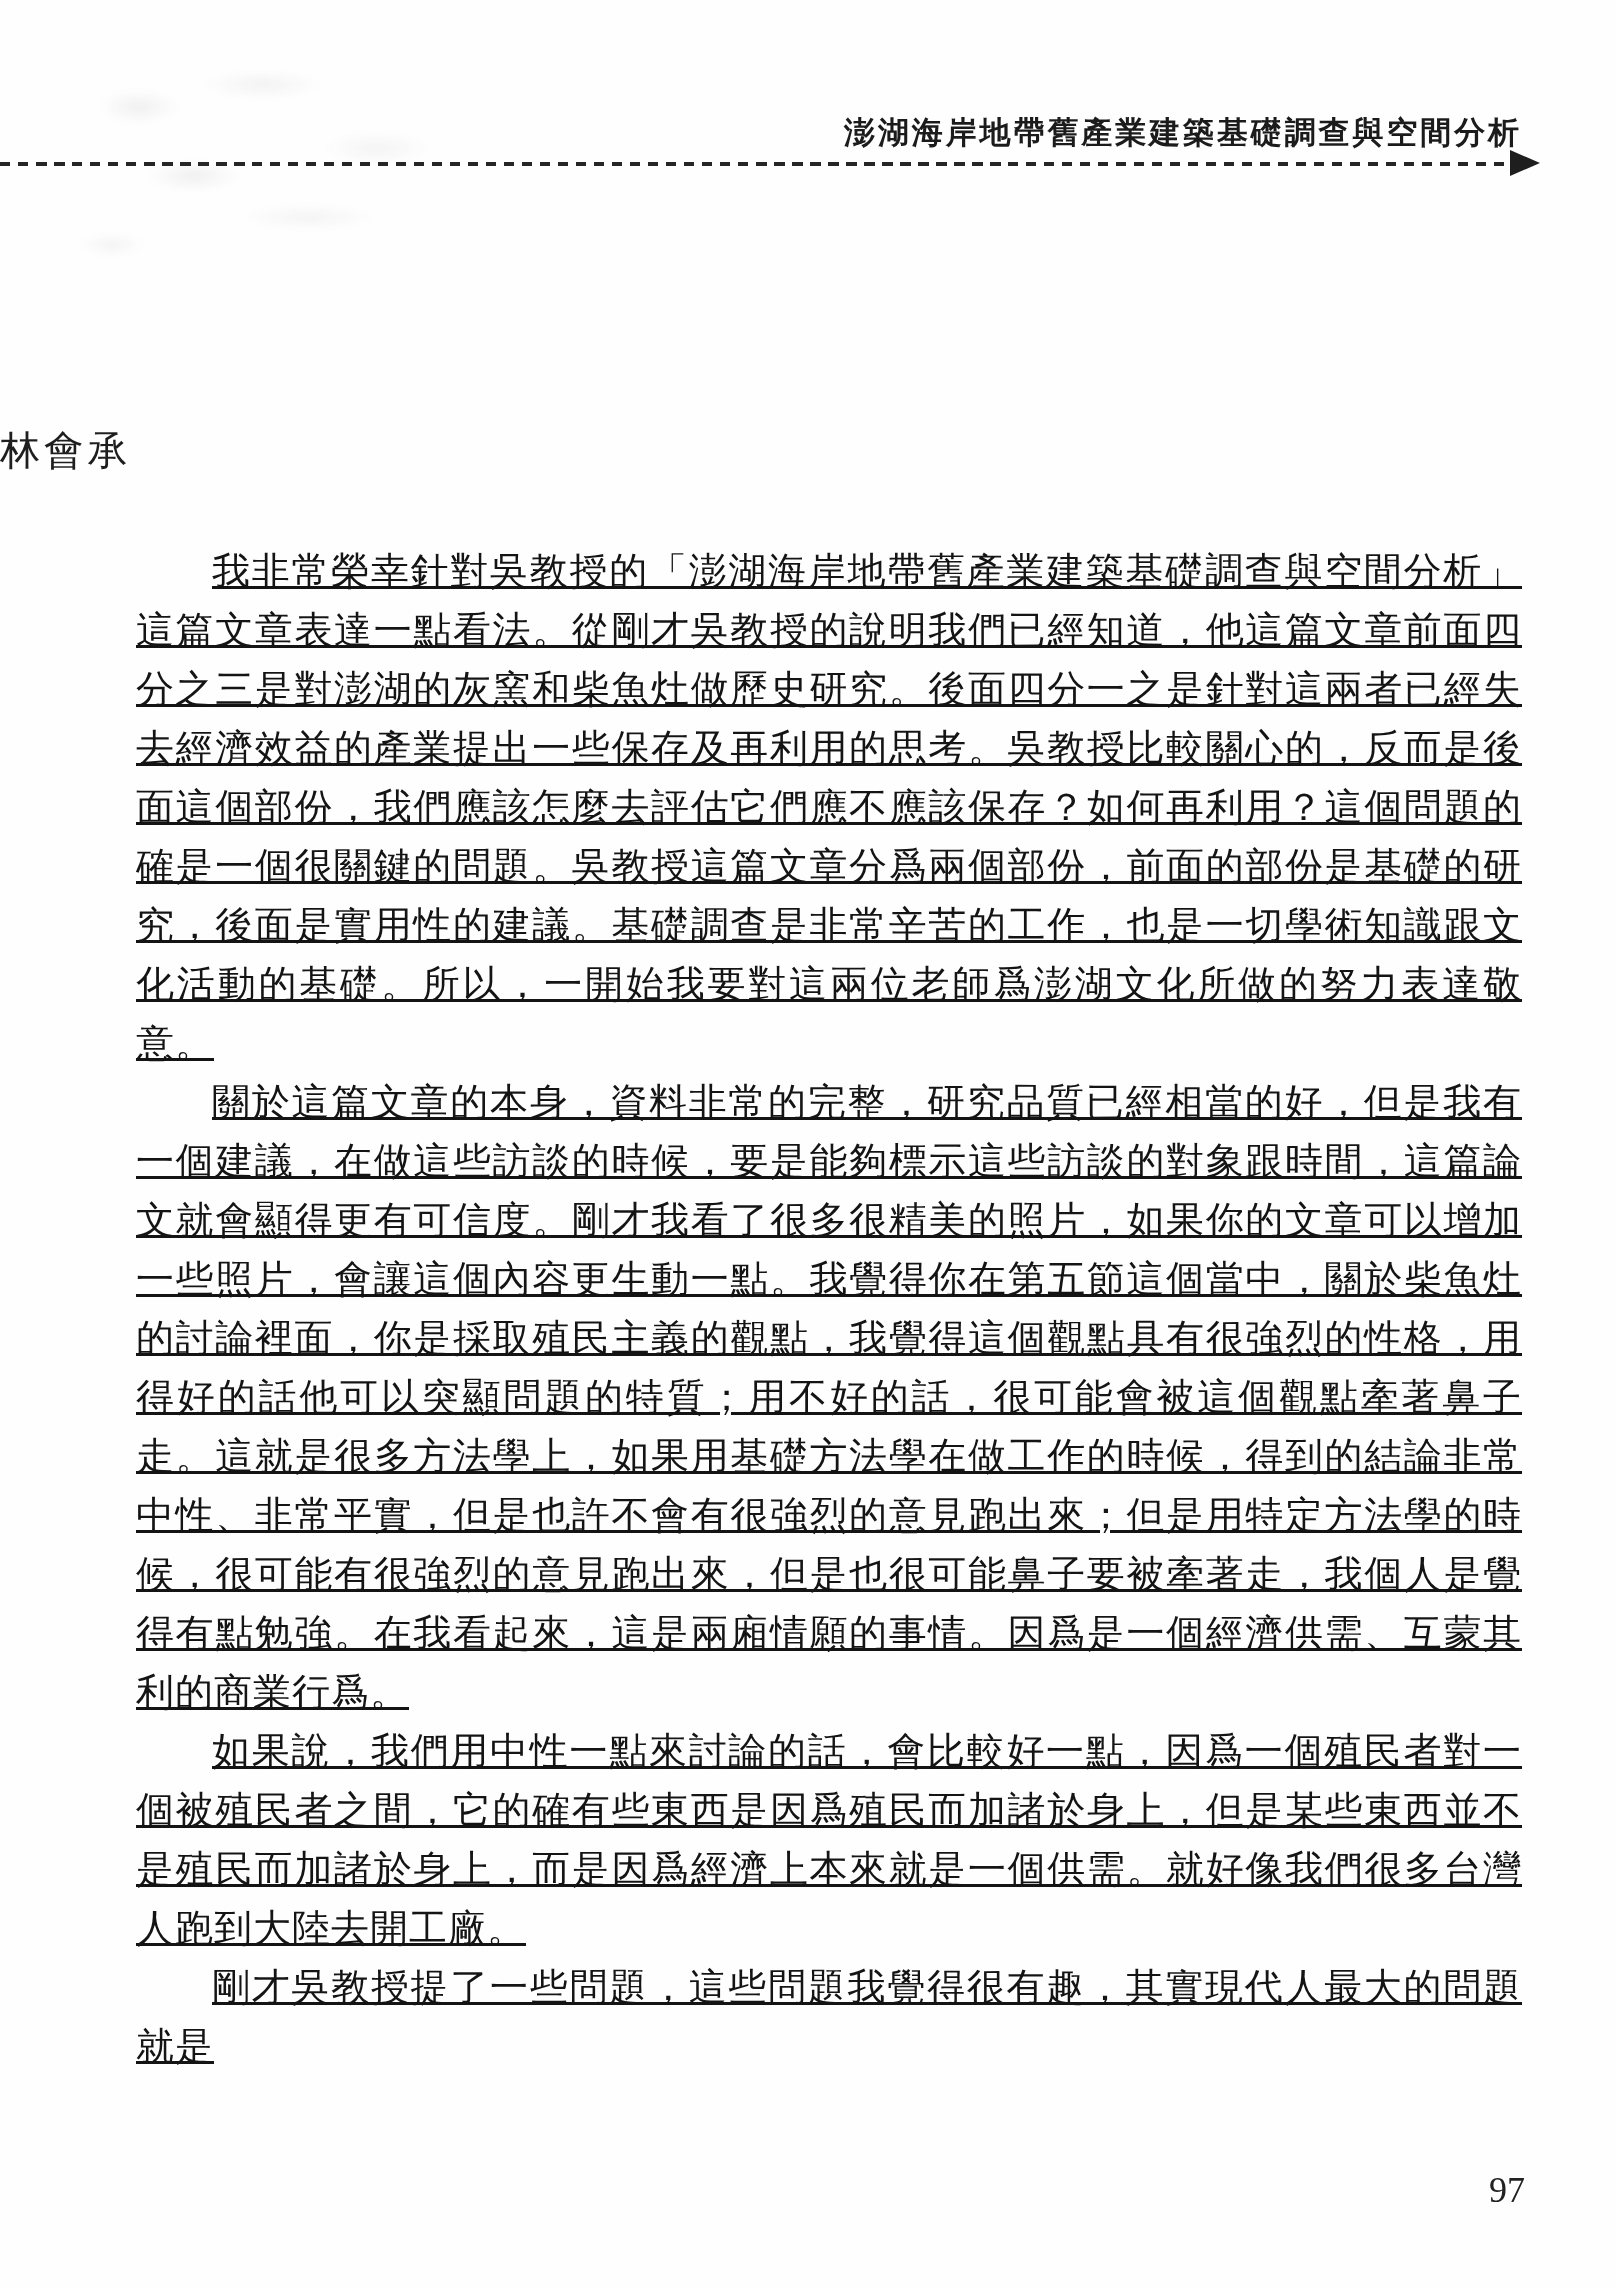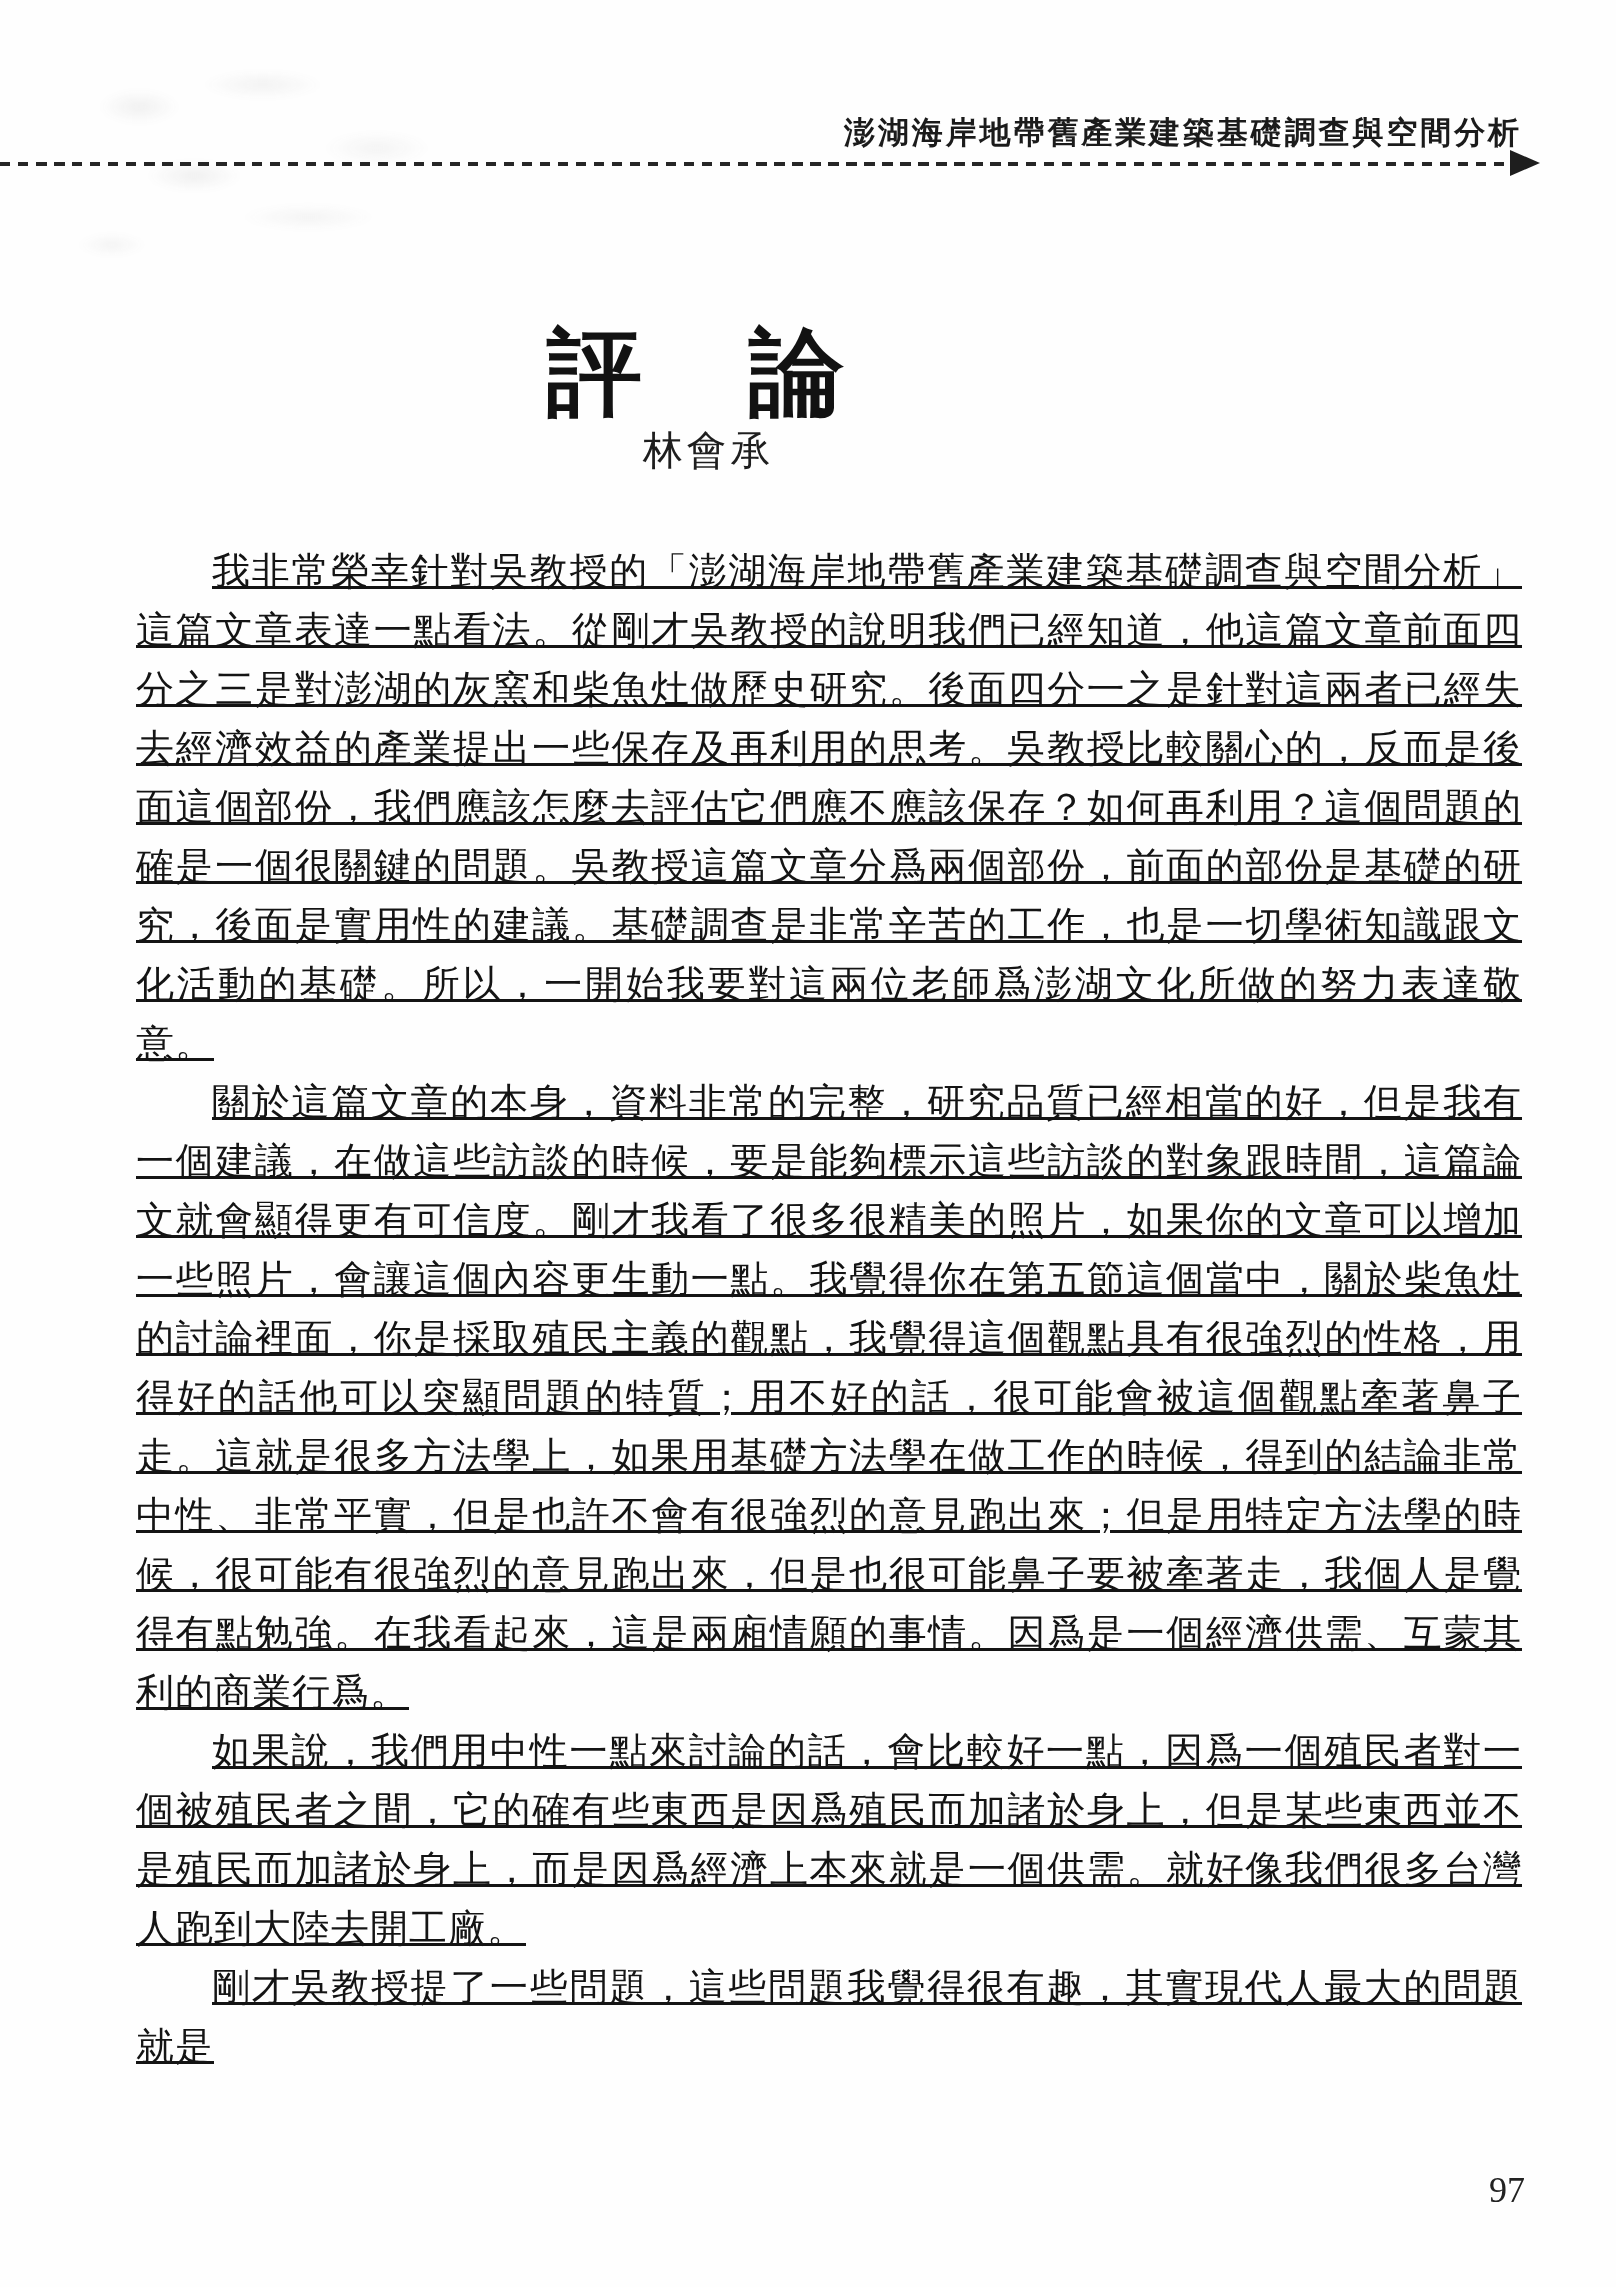--- a/index.html
+++ b/index.html
@@ -62,22 +62,21 @@
     font-family:"Liberation Serif", serif;
     font-weight:bold;
     font-size:95px;
     line-height:105px;
     color:#121212;
   }
   .title-gap { display:inline-block; width:107px; }
 
   .author {
     position:absolute;
-    top:428px; left:16px; width:1385px;
-    text-align:center;
+    top:428px; left:0; width:1385px;
     font-size:40px;
     line-height:46px;
     color:#1e1e1e;
     letter-spacing:3.8px;
   }
 
   .bodytext {
     position:absolute;
     left:136px; top:542px; width:1386px;
     font-size:38px;
@@ -105,21 +104,20 @@
 
 <div class="page">
 
   <div class="bleed"></div>
 
   <div class="running-title">澎湖海岸地帶舊產業建築基礎調查與空間分析</div>
 
   <div class="dash-line"></div>
   <div class="arrow"></div>
 
-  <h1 class="title"><span>評</span><span class="title-gap"></span><span>論</span></h1>
 
   <div class="author">林會承</div>
 
   <div class="bodytext">
     <p>我非常榮幸針對吳教授的「澎湖海岸地帶舊產業建築基礎調查與空間分析」這篇文章表達一點看法。從剛才吳教授的說明我們已經知道，他這篇文章前面四分之三是對澎湖的灰窯和柴魚灶做歷史研究。後面四分一之是針對這兩者已經失去經濟效益的產業提出一些保存及再利用的思考。吳教授比較關心的，反而是後面這個部份，我們應該怎麼去評估它們應不應該保存？如何再利用？這個問題的確是一個很關鍵的問題。吳教授這篇文章分爲兩個部份，前面的部份是基礎的研究，後面是實用性的建議。基礎調查是非常辛苦的工作，也是一切學術知識跟文化活動的基礎。所以，一開始我要對這兩位老師爲澎湖文化所做的努力表達敬意。</p>
     <p>關於這篇文章的本身，資料非常的完整，研究品質已經相當的好，但是我有一個建議，在做這些訪談的時候，要是能夠標示這些訪談的對象跟時間，這篇論文就會顯得更有可信度。剛才我看了很多很精美的照片，如果你的文章可以增加一些照片，會讓這個內容更生動一點。我覺得你在第五節這個當中，關於柴魚灶的討論裡面，你是採取殖民主義的觀點，我覺得這個觀點具有很強烈的性格，用得好的話他可以突顯問題的特質；用不好的話，很可能會被這個觀點牽著鼻子走。這就是很多方法學上，如果用基礎方法學在做工作的時候，得到的結論非常中性、非常平實，但是也許不會有很強烈的意見跑出來；但是用特定方法學的時候，很可能有很強烈的意見跑出來，但是也很可能鼻子要被牽著走，我個人是覺得有點勉強。在我看起來，這是兩廂情願的事情。因爲是一個經濟供需、互蒙其利的商業行爲。</p>
     <p>如果說，我們用中性一點來討論的話，會比較好一點，因爲一個殖民者對一個被殖民者之間，它的確有些東西是因爲殖民而加諸於身上，但是某些東西並不是殖民而加諸於身上，而是因爲經濟上本來就是一個供需。就好像我們很多台灣人跑到大陸去開工廠。</p>
     <p>剛才吳教授提了一些問題，這些問題我覺得很有趣，其實現代人最大的問題就是</p>
   </div>
 

